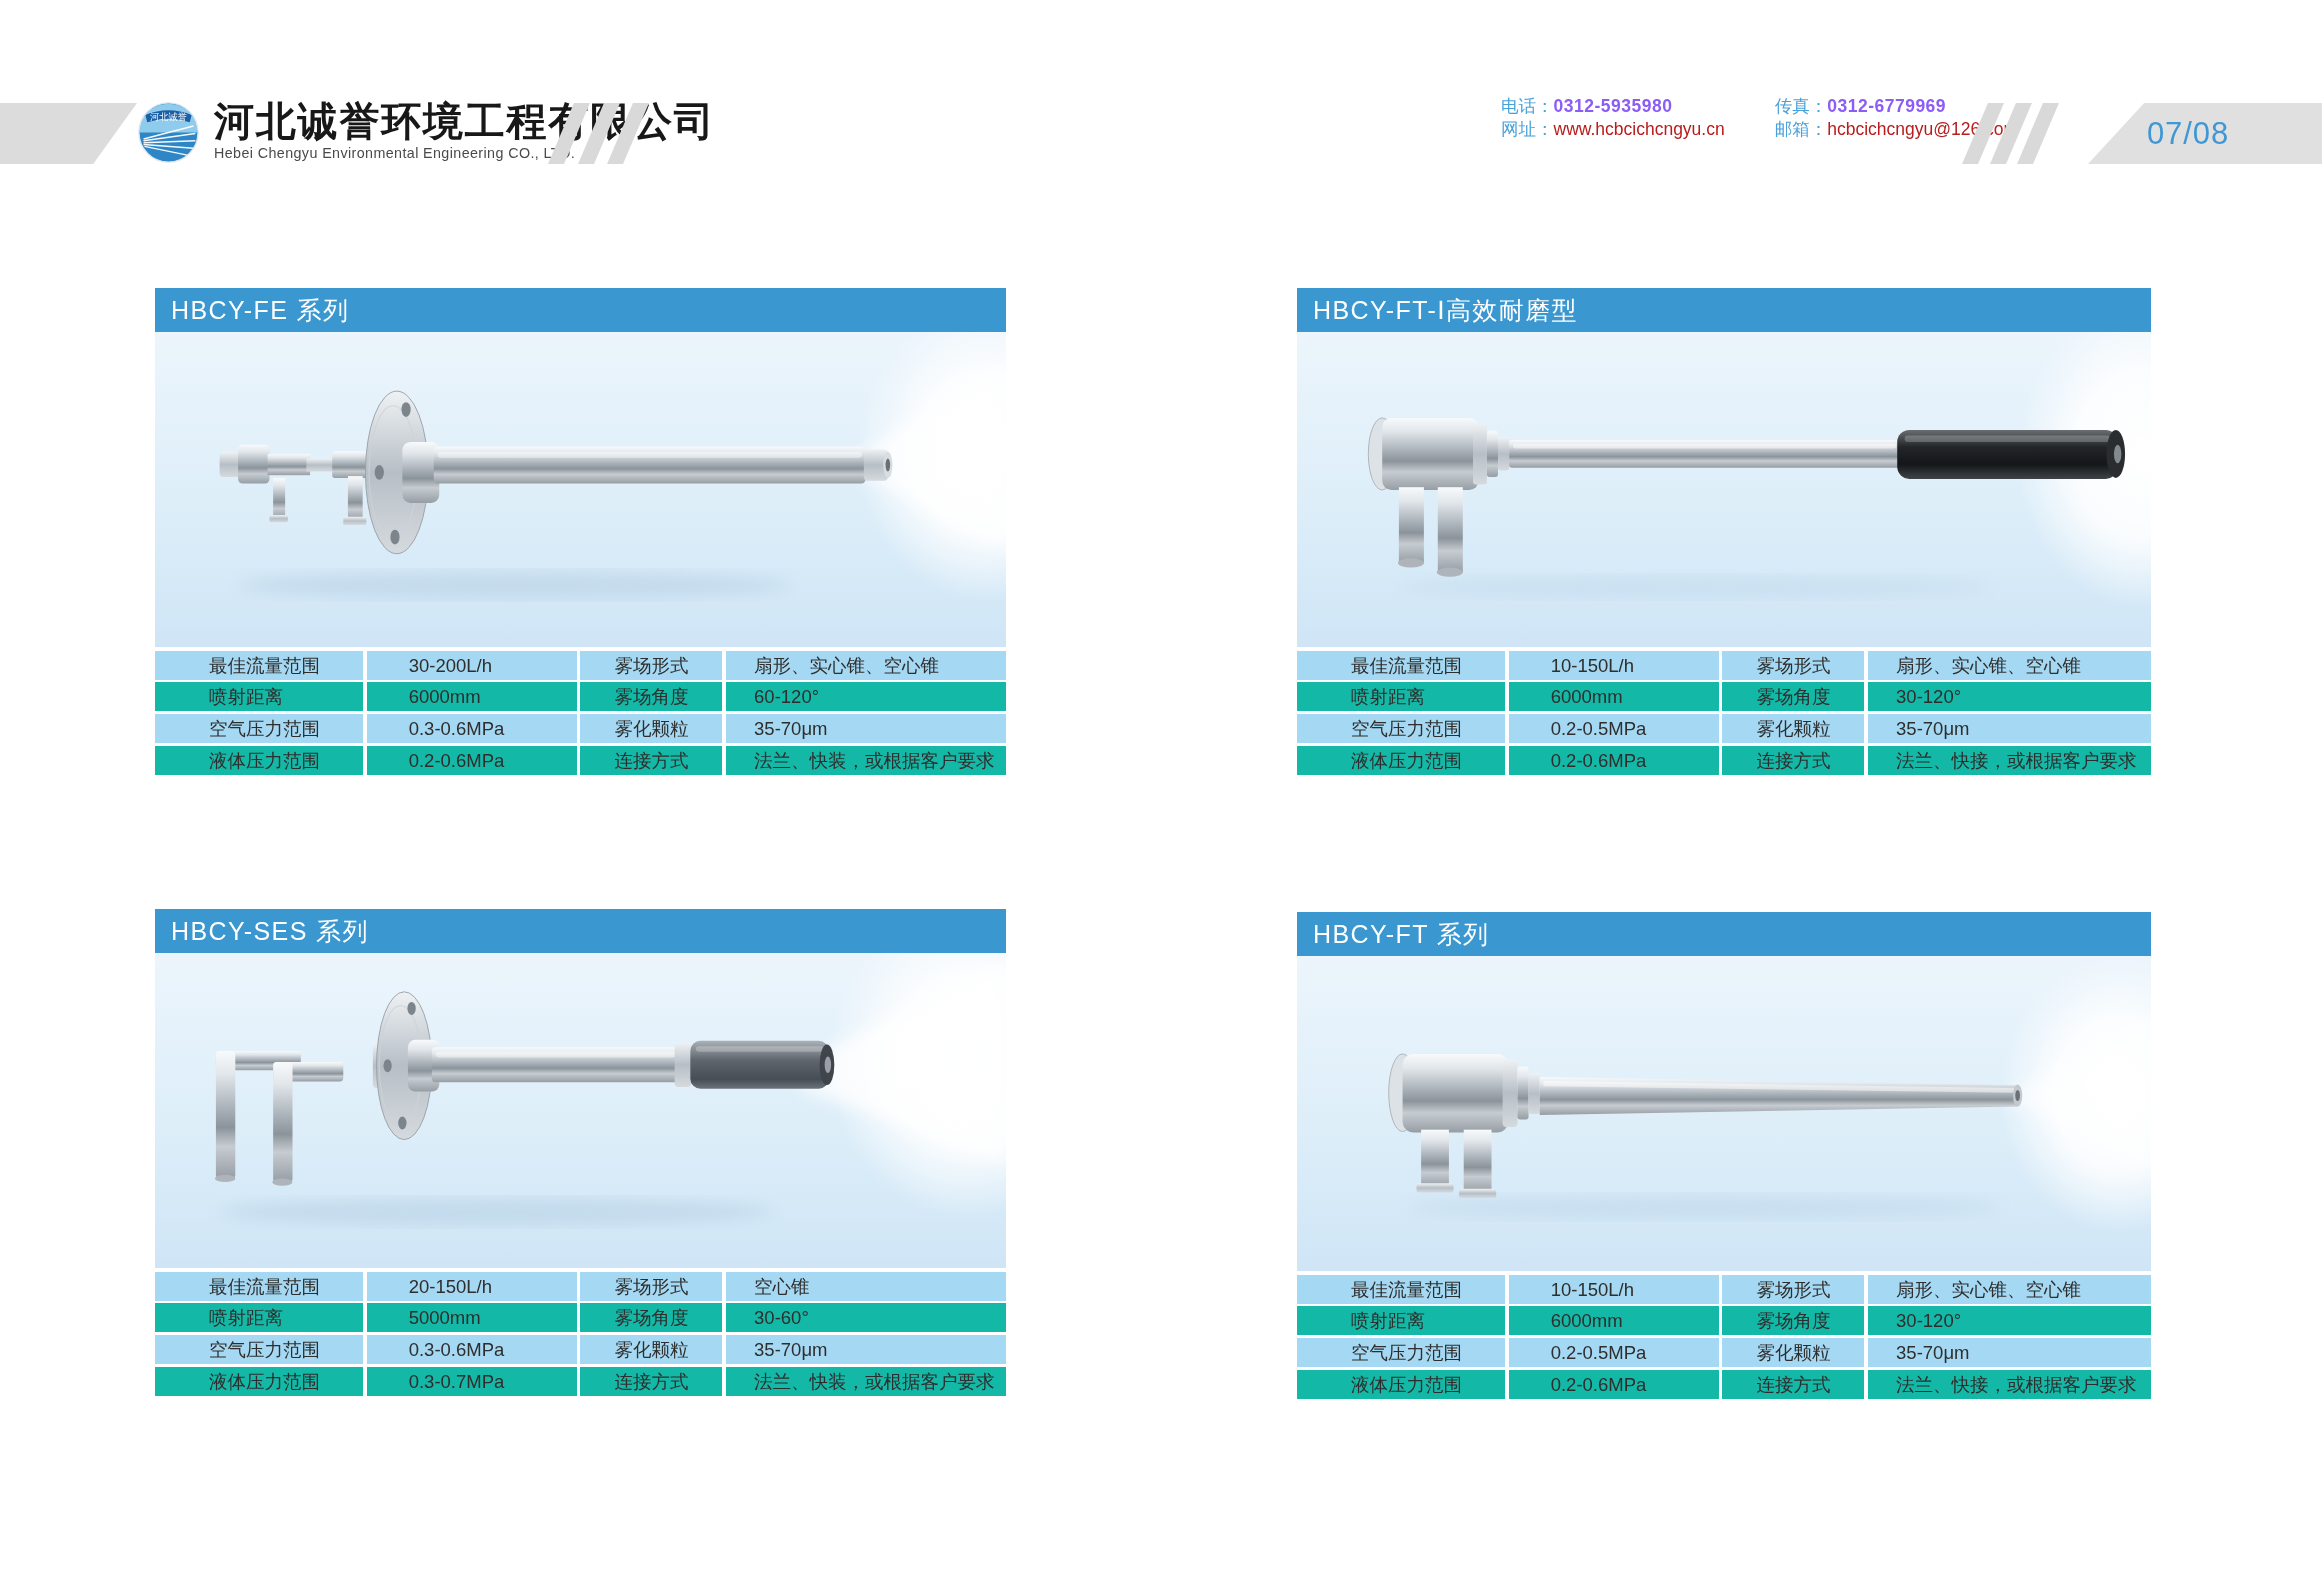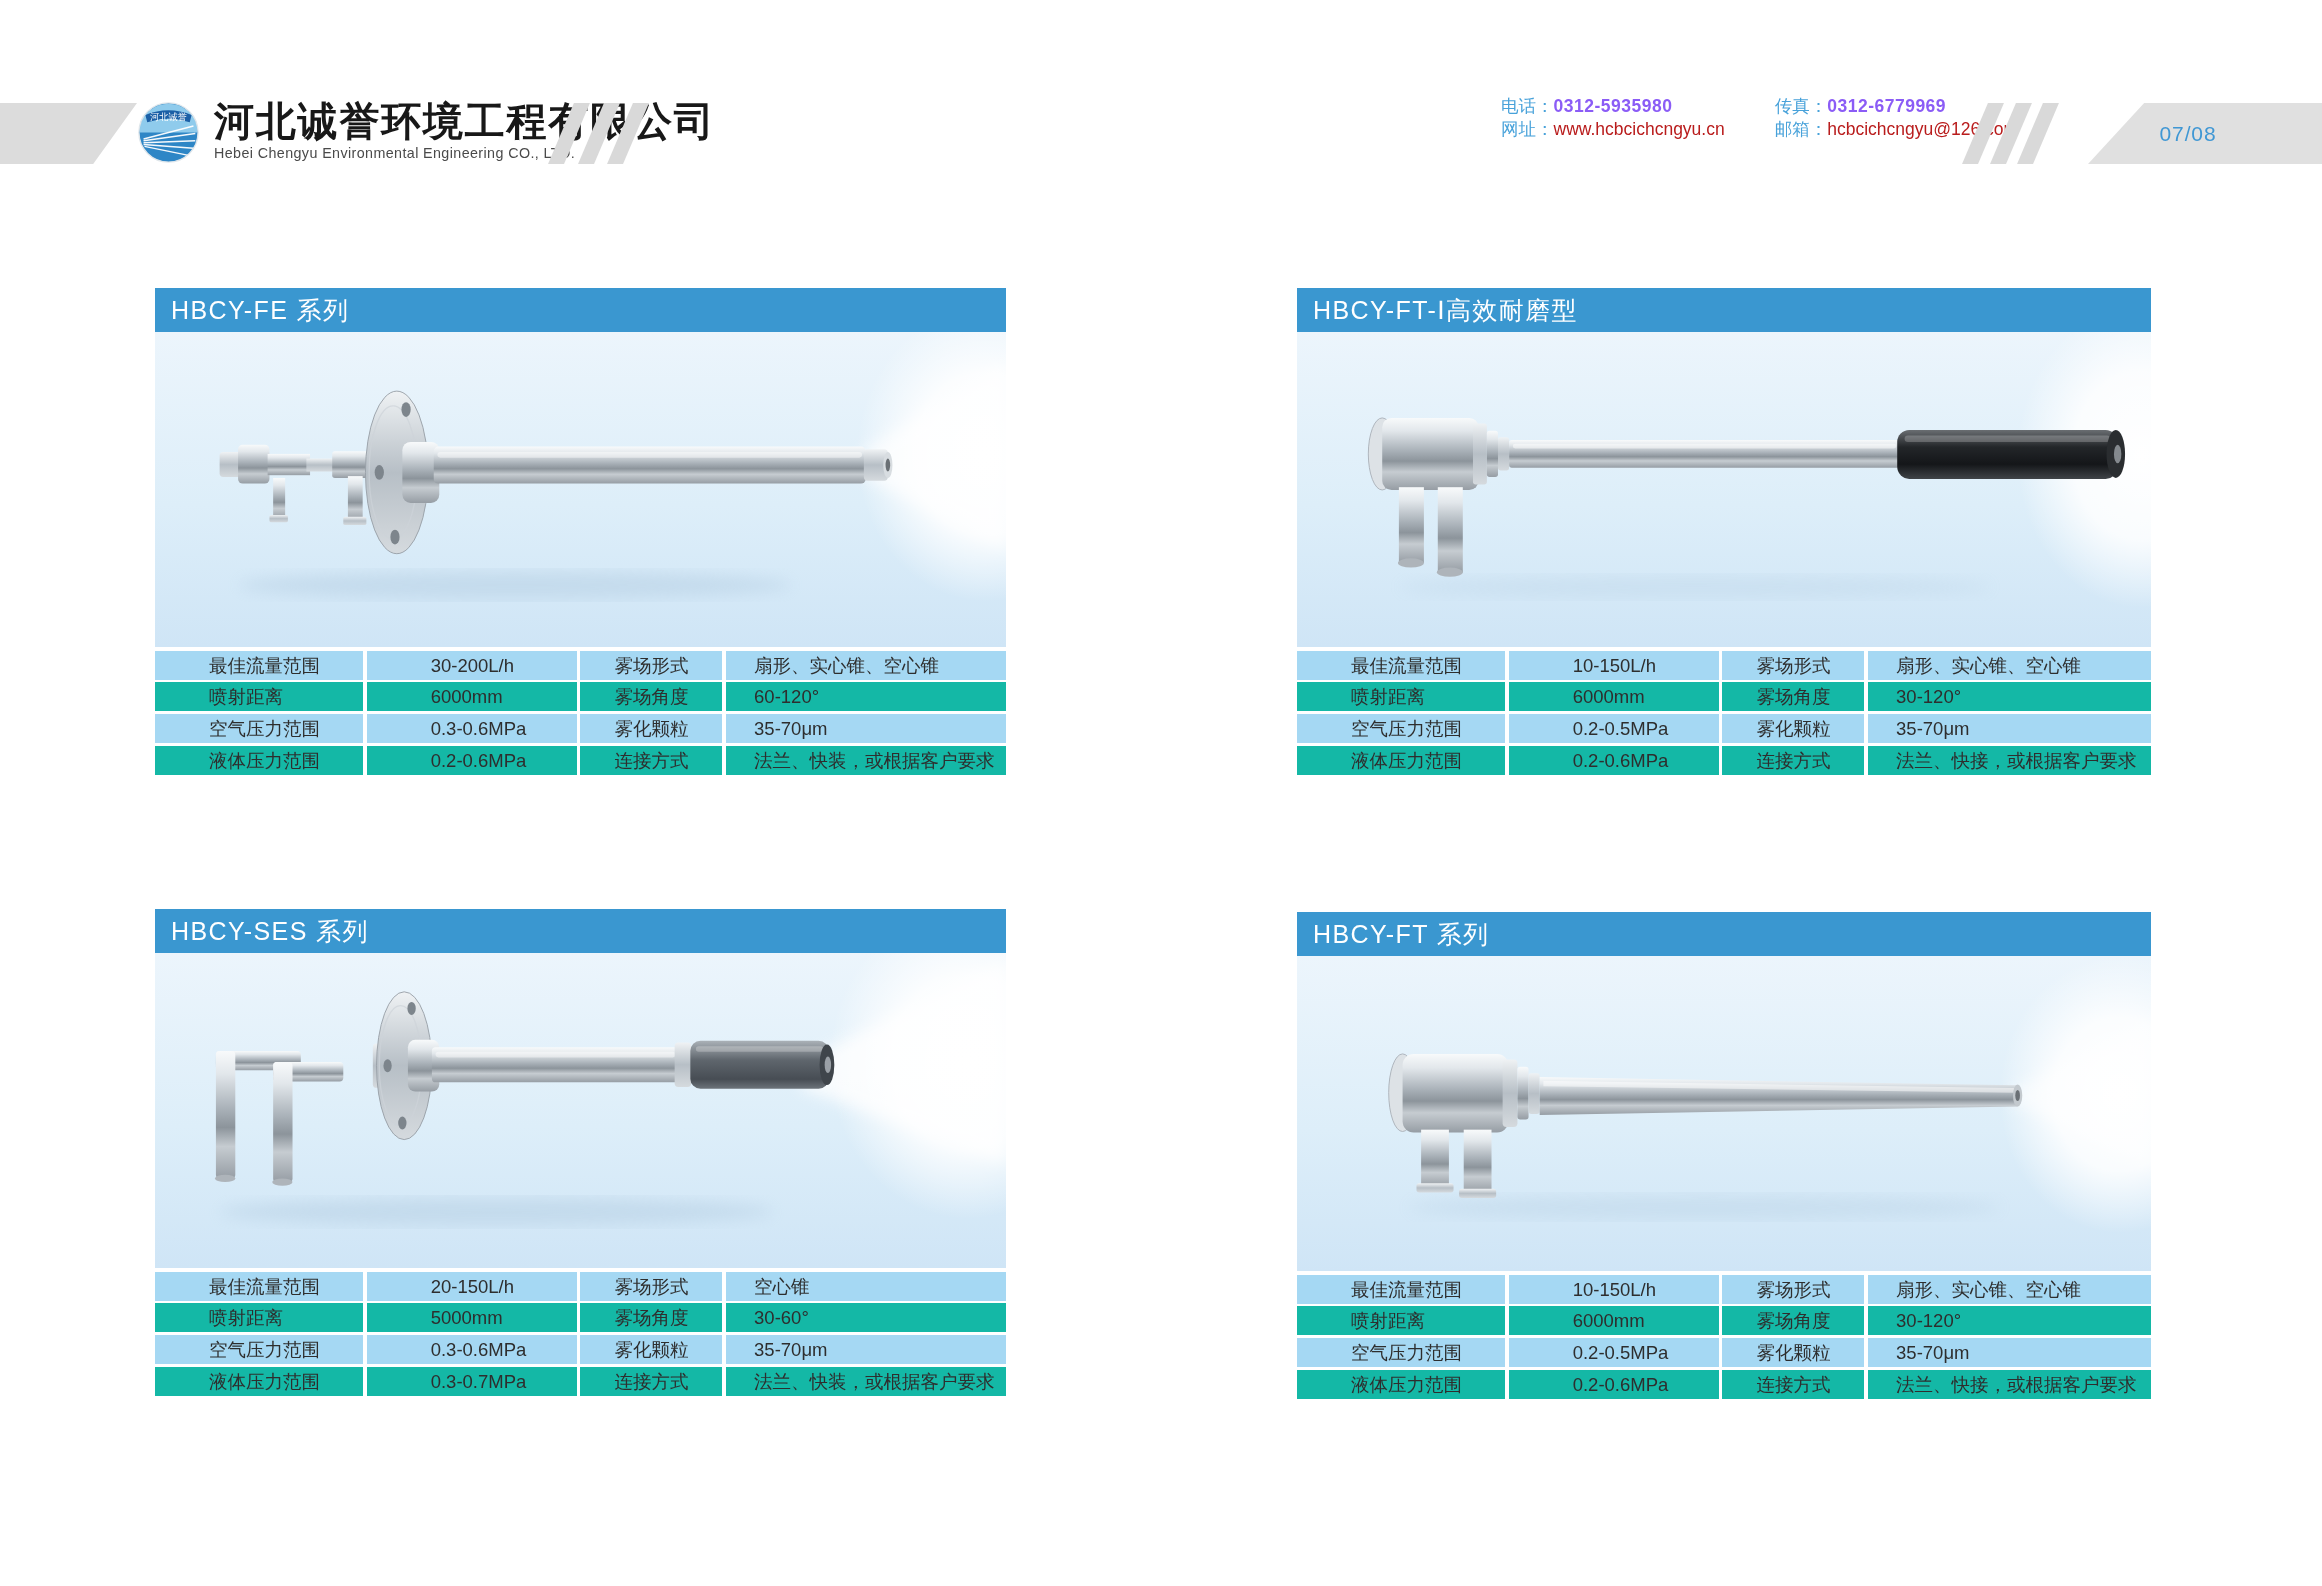--- a/index.html
+++ b/index.html
@@ -18,42 +18,42 @@
   .stripes.mid{left:561px;}
   .stripes.right{left:1975px;gap:12px;}
   .stripe{width:15.7px;height:61px;background:#d9d9d9;transform:skewX(-23deg);}
   .contact{position:absolute;left:1501px;top:95px;font-size:17.5px;line-height:23px;display:flex;gap:50px;white-space:nowrap;}
   .contact .lbl{color:#48a2da;}
   .contact .strong{color:#8b5cf6;font-weight:700;letter-spacing:0.5px;}
   .contact .soft{color:#b91c1c;text-align:right;}
   .pagenum-shape{position:absolute;left:2088px;top:103px;width:234px;height:61px;background:#e0e0e0;
                  clip-path:polygon(24% 0,100% 0,100% 100%,0 100%);}
   .pagenum{position:absolute;left:2114px;top:103px;width:148px;height:61px;line-height:61px;
-           text-align:center;font-size:21px;color:#3f97d4;letter-spacing:0.9px;}
+           text-align:center;font-size:31px;color:#3f97d4;letter-spacing:0.9px;}
 
   
   .panel{position:absolute;width:851px;}
   #panel-fe{left:155px;top:288px;}
   #panel-ft1{left:1297px;top:288px;width:854px;}
   #panel-ses{left:155px;top:909px;}
   #panel-ft{left:1297px;top:912px;width:854px;}
   .panel-header{height:44px;background:#3a97d0;color:#ffffff;font-size:25px;line-height:45px;
                 padding-left:16px;letter-spacing:1.4px;white-space:nowrap;}
   .panel-image{height:315px;background:linear-gradient(180deg,#ecf5fc 0%,#ddeef9 55%,#cfe5f6 100%);
                position:relative;overflow:hidden;}
   .panel-image svg{display:block;width:100%;height:315px;}
 
   
   .spec-table{margin-top:3.7px;display:grid;grid-template-columns:208px 210px 142px 1fr;
               column-gap:3.7px;row-gap:2.8px;background:#ffffff;}
   .cell{height:29px;line-height:29px;font-size:18.5px;color:#2e2e2e;white-space:nowrap;overflow:hidden;}
   .row-blue{background:#a5d8f3;}
   .row-gray{background:#14b8a6;}
   .c0{padding-left:54px;}
-  .c1{padding-left:64px;}
+  .c1{padding-left:42px;}
   .c2{text-align:center;}
   .c3{padding-left:28px;}
 </style>
 </head>
 <body>
 
 <div class="page">
 
   <svg width="0" height="0" style="position:absolute" aria-hidden="true">
     <defs>

